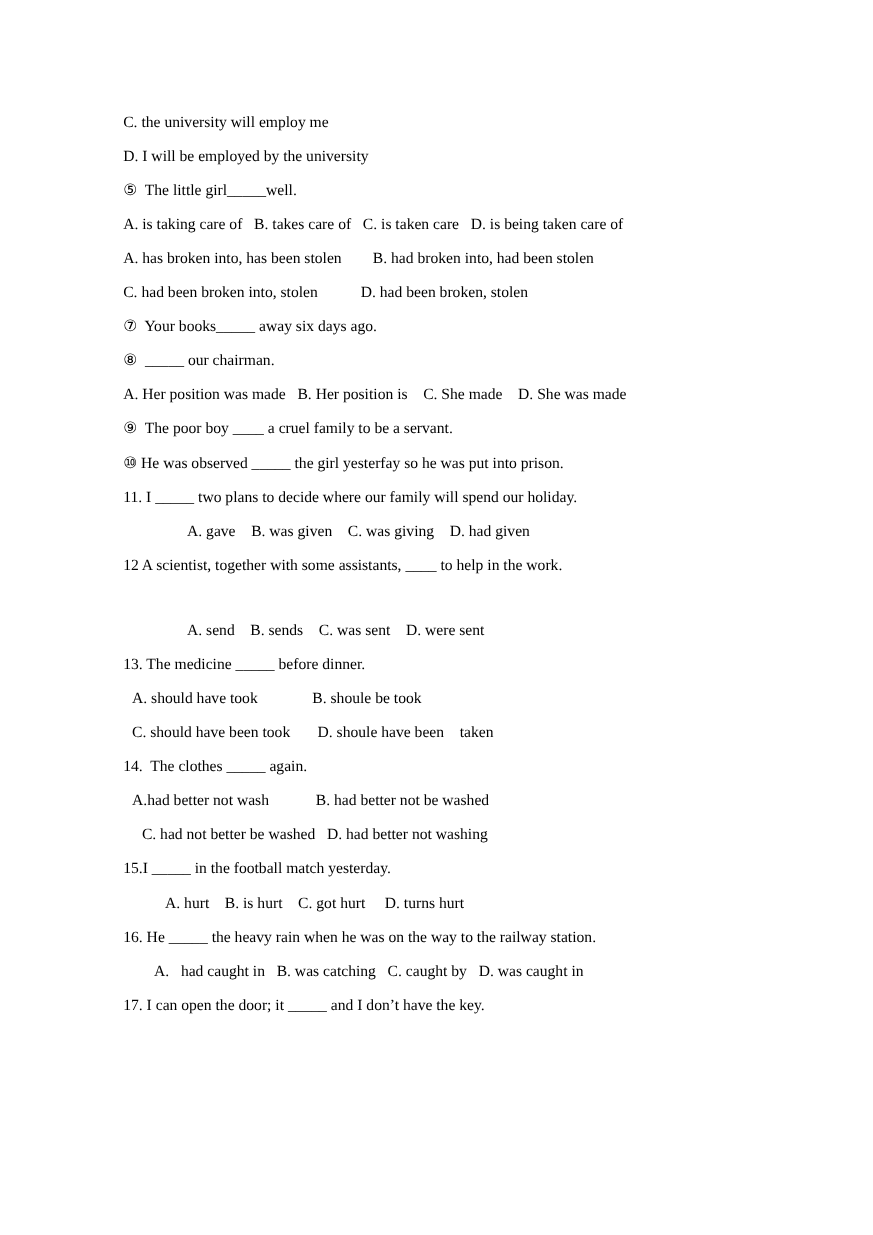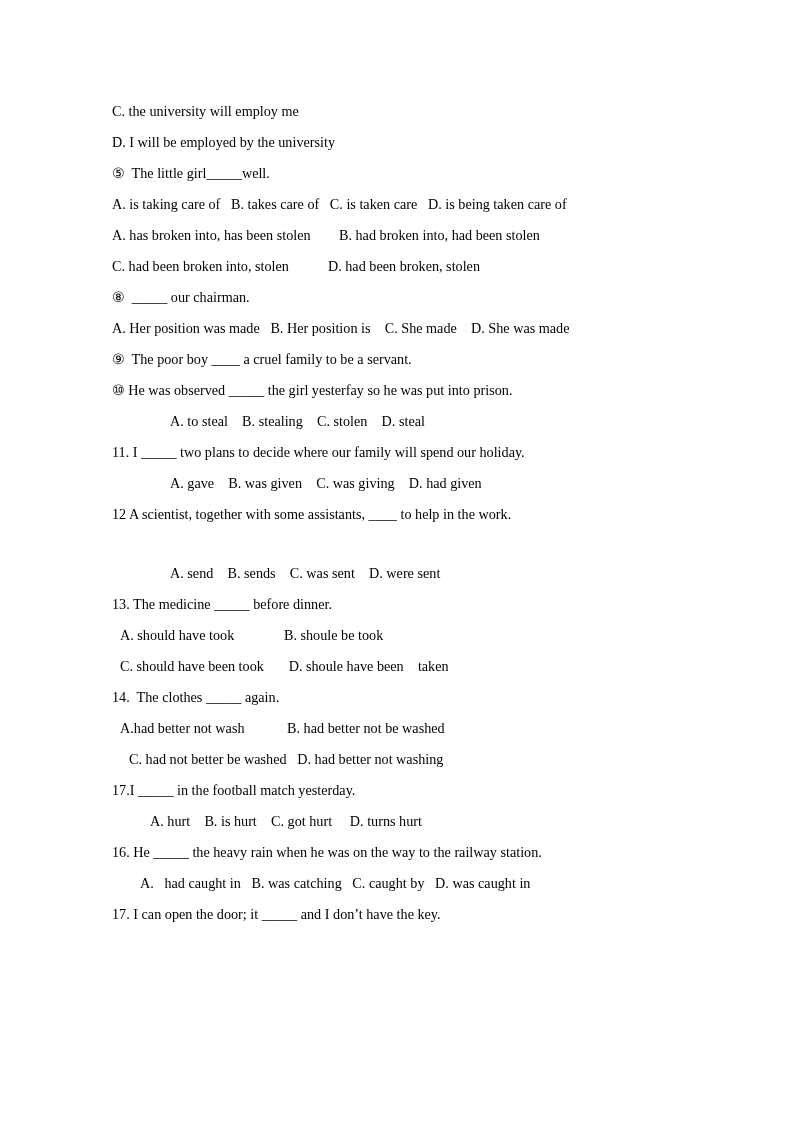--- a/index.html
+++ b/index.html
@@ -41,34 +41,34 @@
 <body>
 
 <div id="page">
   <div id="content">
       <div class="line">C. the university will employ me</div>
       <div class="line">D. I will be employed by the university</div>
       <div class="line">⑤  The little girl_____well.</div>
       <div class="line">A. is taking care of   B. takes care of   C. is taken care   D. is being taken care of</div>
       <div class="line">A. has broken into, has been stolen        B. had broken into, had been stolen</div>
       <div class="line">C. had been broken into, stolen           D. had been broken, stolen</div>
+      <div class="line">⑦  Your books_____ away six days ago.</div>
       <div class="line">⑧  _____ our chairman.</div>
       <div class="line">A. Her position was made   B. Her position is    C. She made    D. She was made</div>
       <div class="line">⑨  The poor boy ____ a cruel family to be a servant.</div>
       <div class="line">⑩ He was observed _____ the girl yesterfay so he was put into prison.</div>
-      <div class="line" style="padding-left: 58px;">A. to steal    B. stealing    C. stolen    D. steal</div>
       <div class="line">11. I _____ two plans to decide where our family will spend our holiday.</div>
       <div class="line" style="padding-left: 58px;">A. gave    B. was given    C. was giving    D. had given</div>
       <div class="line">12 A scientist, together with some assistants, ____ to help in the work.</div>
       <div class="line" style="padding-left: 58px; margin-top: 28px;">A. send    B. sends    C. was sent    D. were sent</div>
       <div class="line">13. The medicine _____ before dinner.</div>
       <div class="line" style="padding-left: 8px;">A. should have took              B. shoule be took</div>
       <div class="line" style="padding-left: 8px;">C. should have been took       D. shoule have been    taken</div>
       <div class="line">14.  The clothes _____ again.</div>
       <div class="line" style="padding-left: 8px;">A.had better not wash            B. had better not be washed</div>
       <div class="line" style="padding-left: 17px;">C. had not better be washed   D. had better not washing</div>
-      <div class="line">17.I _____ in the football match yesterday.</div>
+      <div class="line">15.I _____ in the football match yesterday.</div>
       <div class="line" style="padding-left: 38px;">A. hurt    B. is hurt    C. got hurt     D. turns hurt</div>
       <div class="line">16. He _____ the heavy rain when he was on the way to the railway station.</div>
       <div class="line" style="padding-left: 28px;">A.   had caught in   B. was catching   C. caught by   D. was caught in</div>
       <div class="line">17. I can open the door; it _____ and I don’t have the key.</div>
     </div>
 </div>
 
 </body></html>

